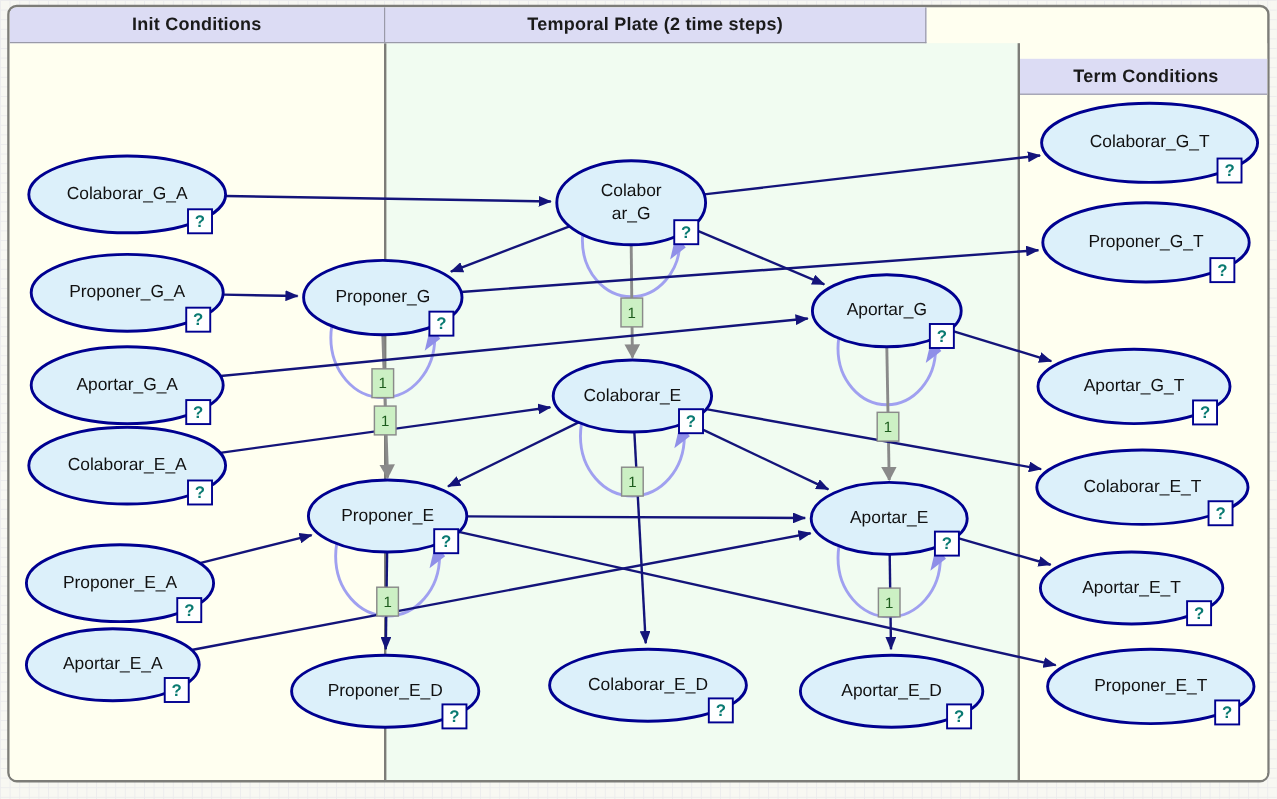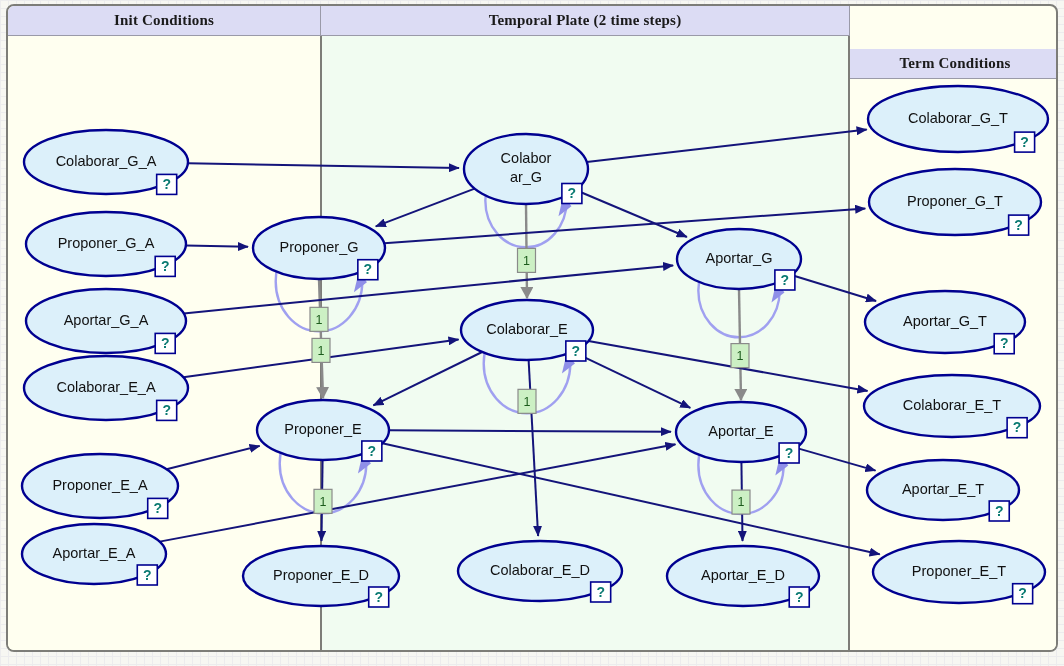--- a/index.html
+++ b/index.html
@@ -34,24 +34,23 @@
 
   
   .hdr {
     position: absolute; top: 0; height: 30px;
     background: #dcdcf4;
     border-bottom: 1px solid #9a9aa8;
     display: flex; align-items: center; justify-content: center;
     font-size: 15px; font-weight: bold; color: #1a1a1a;
     box-sizing: border-box;
     letter-spacing: .2px;
-    font-family: Liberation Serif, serif;
   }
   #hdr-init  { left: 0;    width: 312px; }
-  #hdr-temp  { left: 312px; width: 530px; border-left: 1px solid #9a9aa8; border-right: 1px solid #9a9aa8; }
+  #hdr-temp  { left: 312px; width: 452px; border-left: 1px solid #9a9aa8; border-right: 1px solid #9a9aa8; }
   #hdr-term  { left: 842px; width: 210px; margin-top: 43px; }
 
   
   .col {
     position: absolute; top: 30px; bottom: 0;
     box-sizing: border-box;
   }
   #col-init { left: 0;    width: 312px; background: #fffff0; }
   #col-temp { left: 312px; width: 530px; background: #f1fcf1;
               border-left: 2px solid #7d7d78; border-right: 2px solid #7d7d78; }

